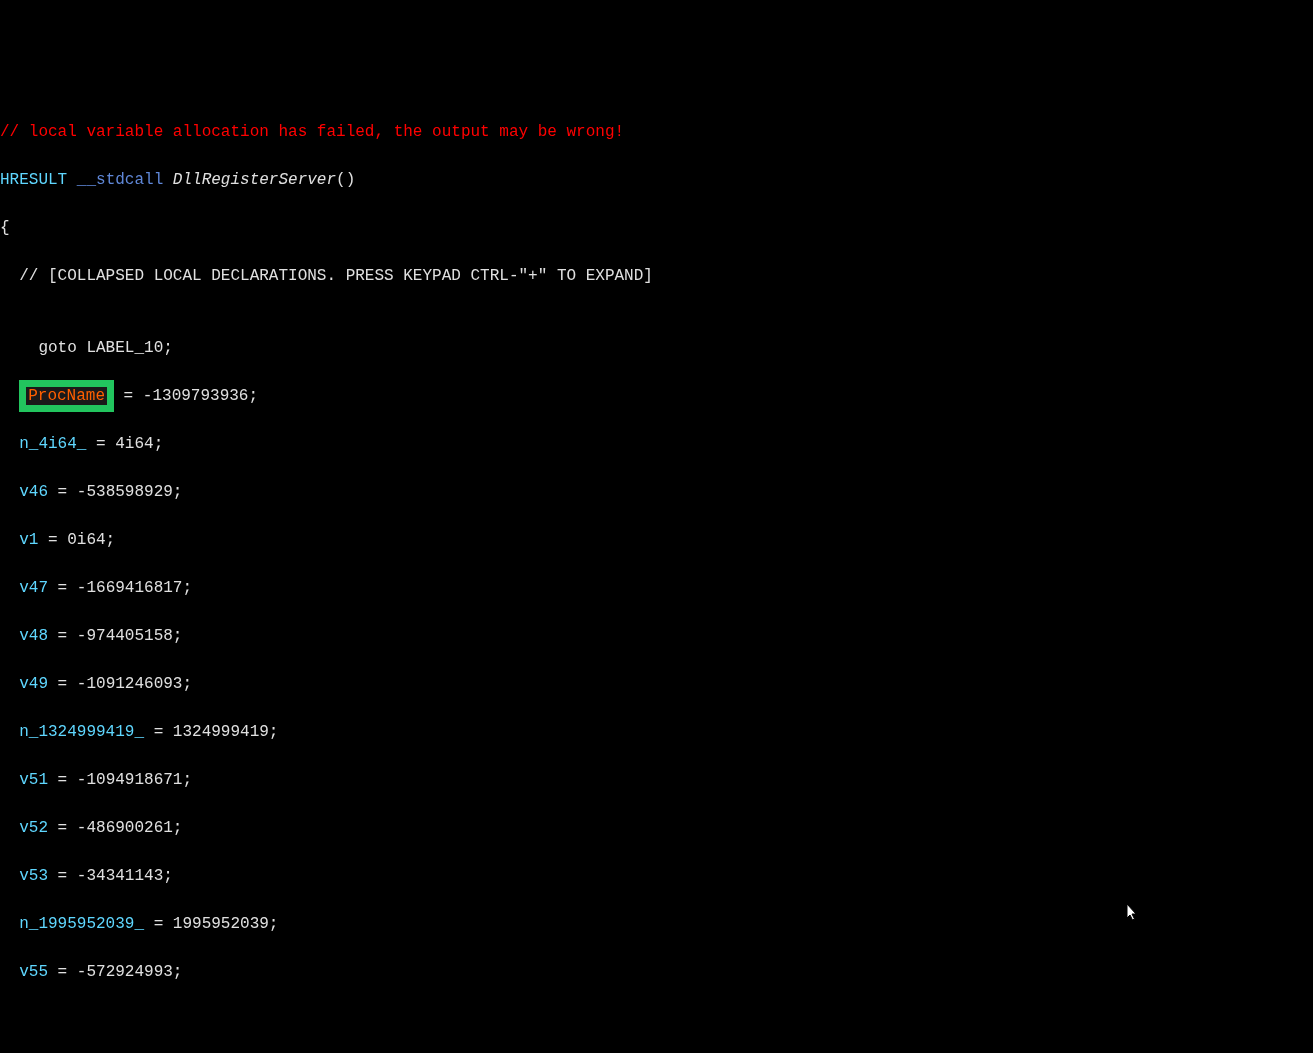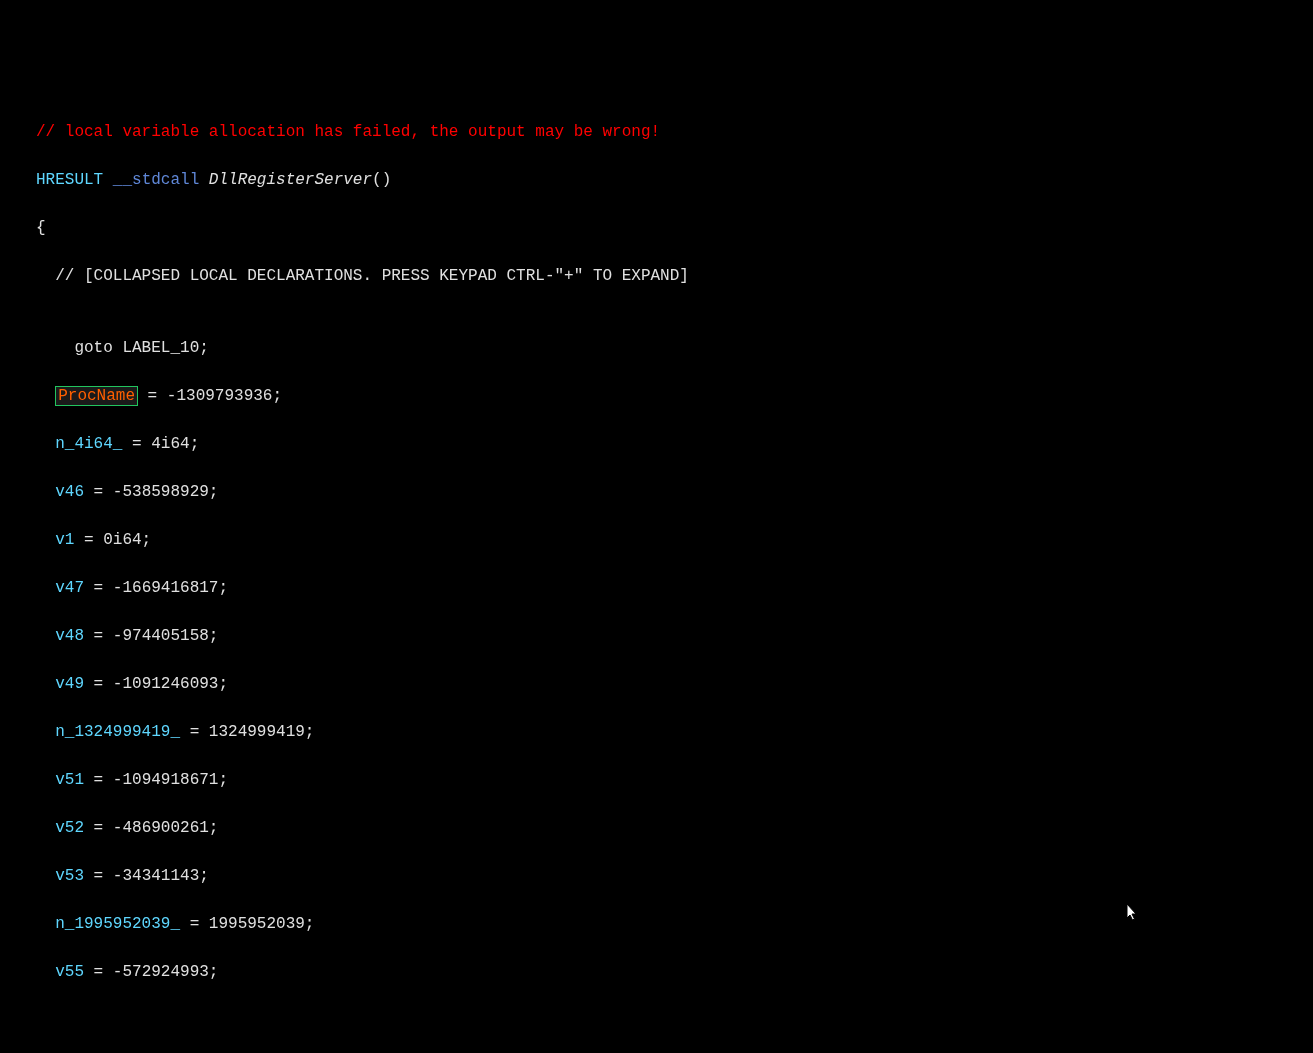--- a/index.html
+++ b/index.html
@@ -17,21 +17,20 @@
       padding: 0;
       overflow: hidden;
       width: 1313px;
       height: 1053px;
     }
     .code-area {
       padding: 0;
     }
     .line {
       display: block;
-      padding-left: 36px;
     }
     .comment-red {
       color: #ff0000;
     }
     .type {
       color: #5fd7ff;
     }
     .type-blue {
       color: #5f87d7;
       text-align: right;
@@ -39,21 +38,21 @@
     .ident {
       color: #5fd7ff;
     }
     .fn-name {
       color: #e0e0e0;
       font-style: italic;
     }
     .highlighted {
       color: #ff5f00;
       background-color: #1a1a1a;
-      border: 1px solid #22c55e;
+      border: 7px solid #22c55e;
       padding: 0 2px;
     }
     .punct {
       color: #e0e0e0;
     }
     .comment-gray {
       color: #e0e0e0;
     }
     .cursor {
       position: absolute;

